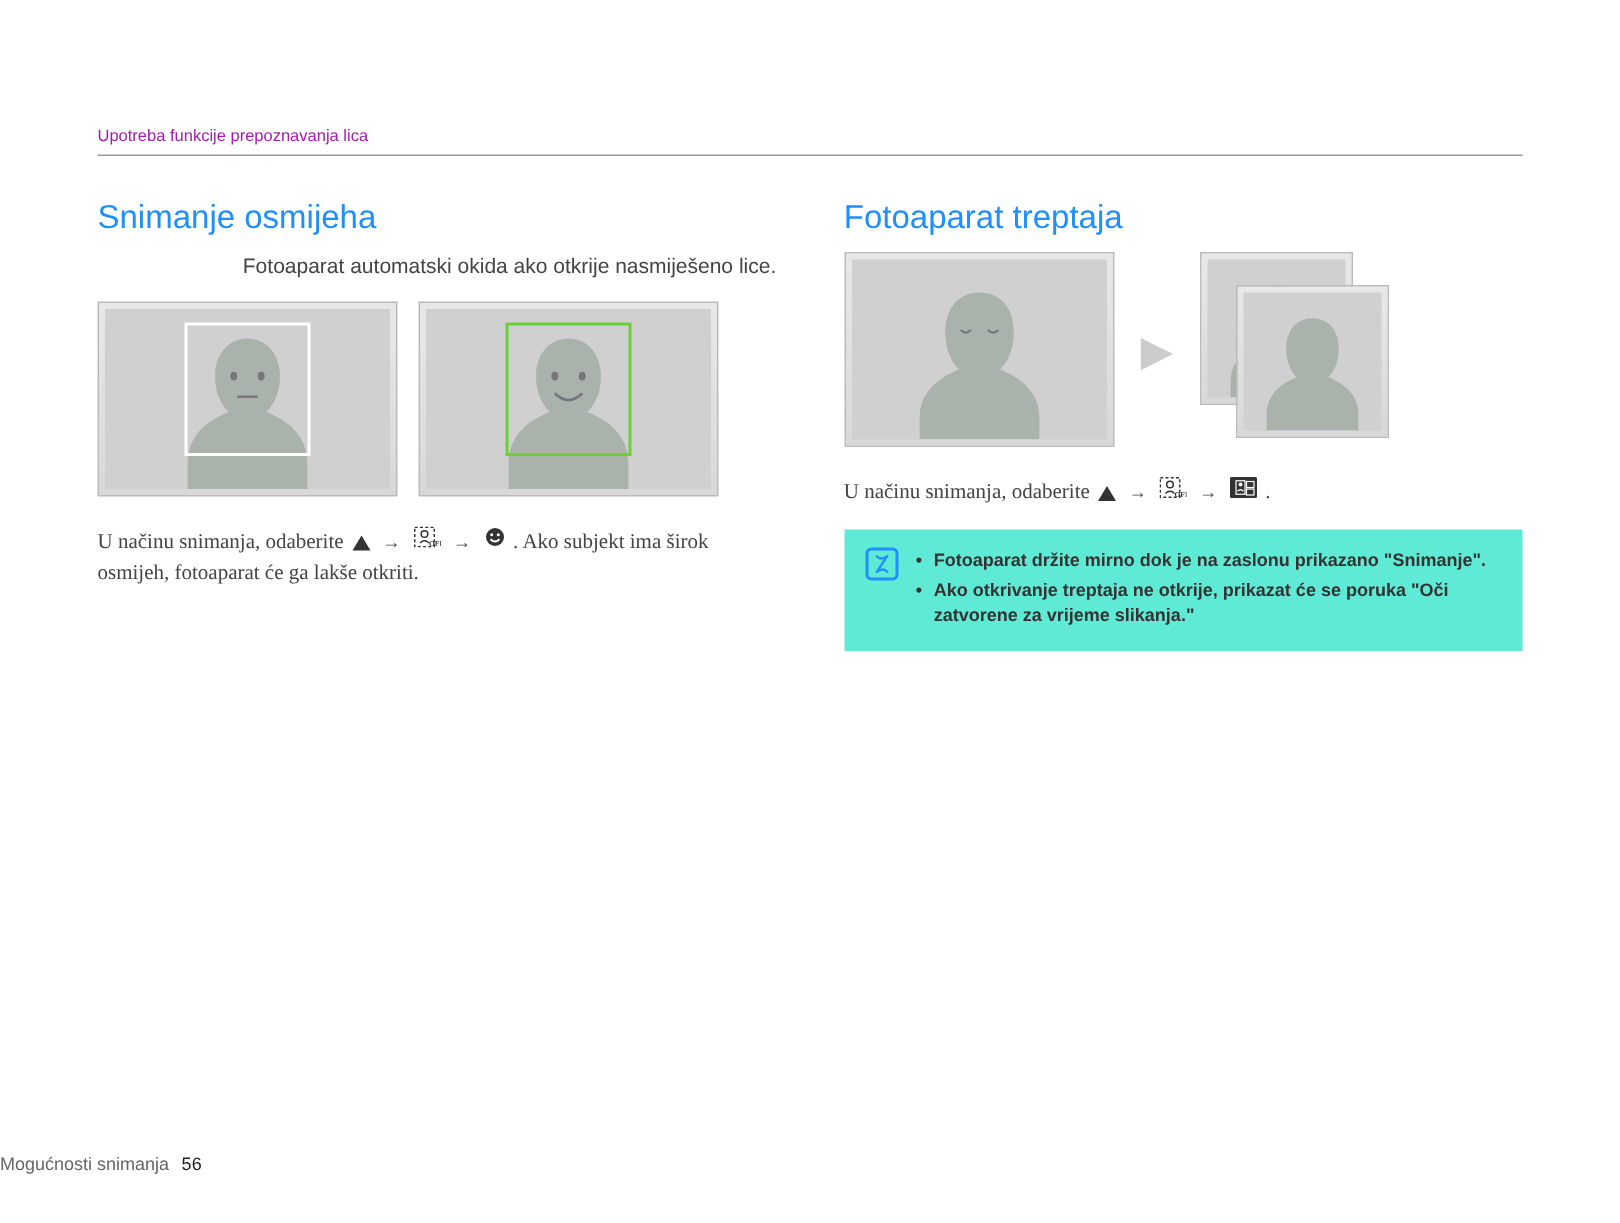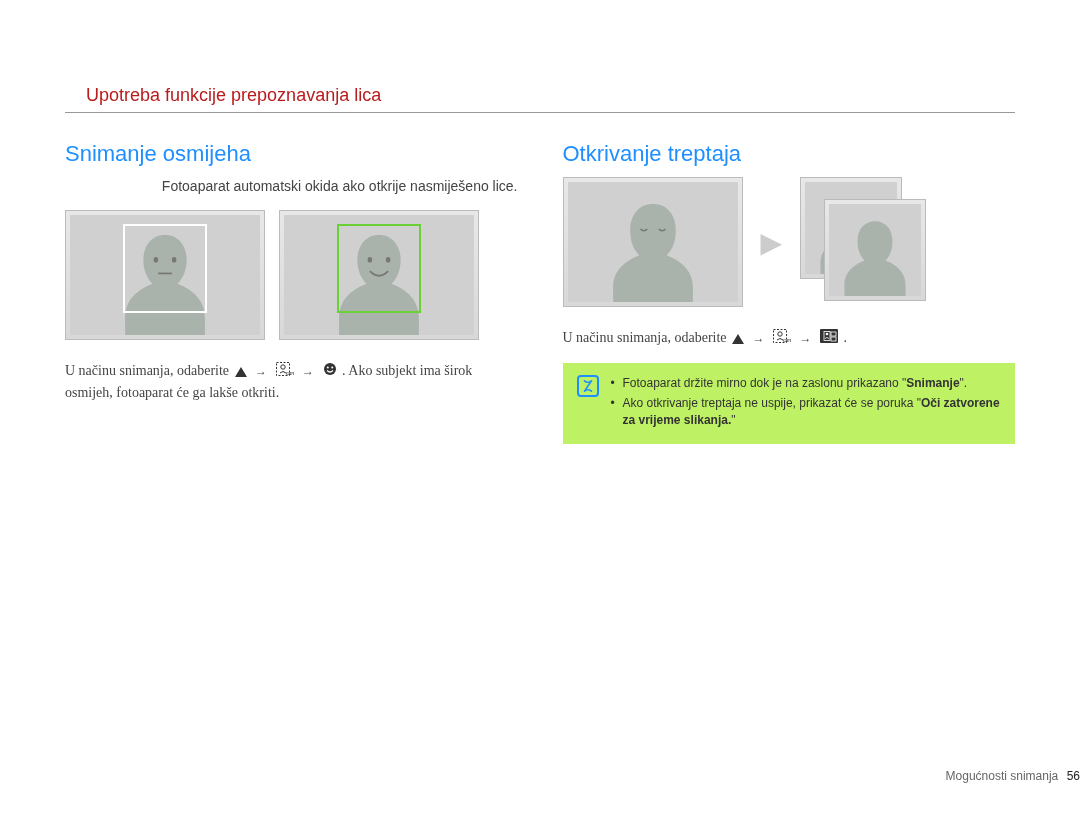--- a/index.html
+++ b/index.html
@@ -13,24 +13,23 @@
     }
     .page-container {
       padding: 85px 65px 0 65px;
     }
     .header-bar {
       border-bottom: 1px solid #999;
       padding-bottom: 6px;
       margin-bottom: 28px;
     }
     .header-title {
-      color: #b91c1c;
-      font-size: 18px;
+      color: #a21caf;
+      font-size: 11px;
       font-weight: normal;
-      margin-left: 21px;
     }
     .columns {
       display: flex;
       gap: 45px;
     }
     .col {
       flex: 1;
     }
     .section-heading {
       color: #1f8fff;
@@ -108,24 +107,25 @@
     }
     .instruct .inline-icon {
       display: inline-block;
       vertical-align: middle;
       margin: 0 2px;
     }
     .arw { font-size: 12px; margin: 0 3px; }
     .note-box {
       display: flex;
       gap: 12px;
-      background: #bef264;
+      background: #5eead4;
       padding: 12px 14px;
       font-size: 12px;
       color: #333;
+      font-weight: bold;
     }
     .note-icon {
       flex: 0 0 22px;
       width: 22px;
       height: 22px;
       border: 2px solid #1f8fff;
       border-radius: 4px;
       display: flex;
       align-items: center;
       justify-content: center;
@@ -133,21 +133,21 @@
     }
     .note-icon svg { width: 14px; height: 14px; }
     .note-list { list-style: none; }
     .note-list li { position: relative; padding-left: 12px; margin-bottom: 4px; line-height: 1.35; }
     .note-list li::before { content: "•"; position: absolute; left: 0; }
     .footer {
       position: absolute;
       bottom: 32px;
       left: 0;
       right: 0;
-      text-align: right;
+      text-align: left;
       font-size: 12px;
       color: #666;
     }
     .footer .pn { color: #222; margin-left: 5px; }
     .ico-tri { width: 0; height: 0; border-left: 6px solid transparent; border-right: 6px solid transparent; border-bottom: 10px solid #333; display: inline-block; vertical-align: middle;}
     .ico-small { display: inline-block; vertical-align: middle; }
   </style>
 </head>
 <body>
 
@@ -207,21 +207,21 @@
               <circle cx="7" cy="7" r="6" fill="#333"></circle>
               <circle cx="4.8" cy="5.5" r="1" fill="#fff"></circle>
               <circle cx="9.2" cy="5.5" r="1" fill="#fff"></circle>
               <path d="M4 8.5q3 3 6 0" stroke="#fff" stroke-width="1.2" fill="none"></path>
             </svg></span>
         <span>. Ako subjekt ima širok osmijeh, fotoaparat će ga lakše otkriti.</span>
       </p>
     </div>
 
     <div class="col">
-      <h2 class="section-heading">Otkrivanje treptaja</h2>
+      <h2 class="section-heading">Fotoaparat treptaja</h2>
 
       <div class="image-row">
         <div class="thumb thumb-med">
           <div class="thumb-inner">
             <div class="silh">
               <svg viewBox="0 0 100 100">
                   <path fill="#a9b3ac" d="M50 14c-12 0-20 9-20 23 0 10 3 17 8 22-10 4-23 12-23 28v13h70V87c0-16-13-24-23-28 5-5 8-12 8-22 0-14-8-23-20-23z"></path>
                   <path d="M39 36q3 3 6 0 M55 36q3 3 6 0" stroke="#777" stroke-width="1.3" fill="none"></path>
                 </svg>
             </div>
@@ -276,21 +276,21 @@
         <div class="note-icon">
           <svg viewBox="0 0 16 16">
               <path d="M12 2L4 14M4 2c0 0 3 4 8 0M12 14c0 0-3-4-8 0" stroke="#1f8fff" stroke-width="1.8" fill="none" stroke-linecap="round"></path>
             </svg>
         </div>
         <ul class="note-list">
           <li>
             <span>Fotoaparat držite mirno dok je na zaslonu prikazano "</span><b>Snimanje</b><span>".</span>
           </li>
           <li>
-            <span>Ako otkrivanje treptaja ne uspije, prikazat će se poruka "</span><b>Oči zatvorene za vrijeme slikanja.</b><span>"</span>
+            <span>Ako otkrivanje treptaja ne otkrije, prikazat će se poruka "</span><b>Oči zatvorene za vrijeme slikanja.</b><span>"</span>
           </li>
         </ul>
       </div>
     </div>
 
   </div>
 </div>
 
 <div class="footer">
   <span>Mogućnosti snimanja</span>

